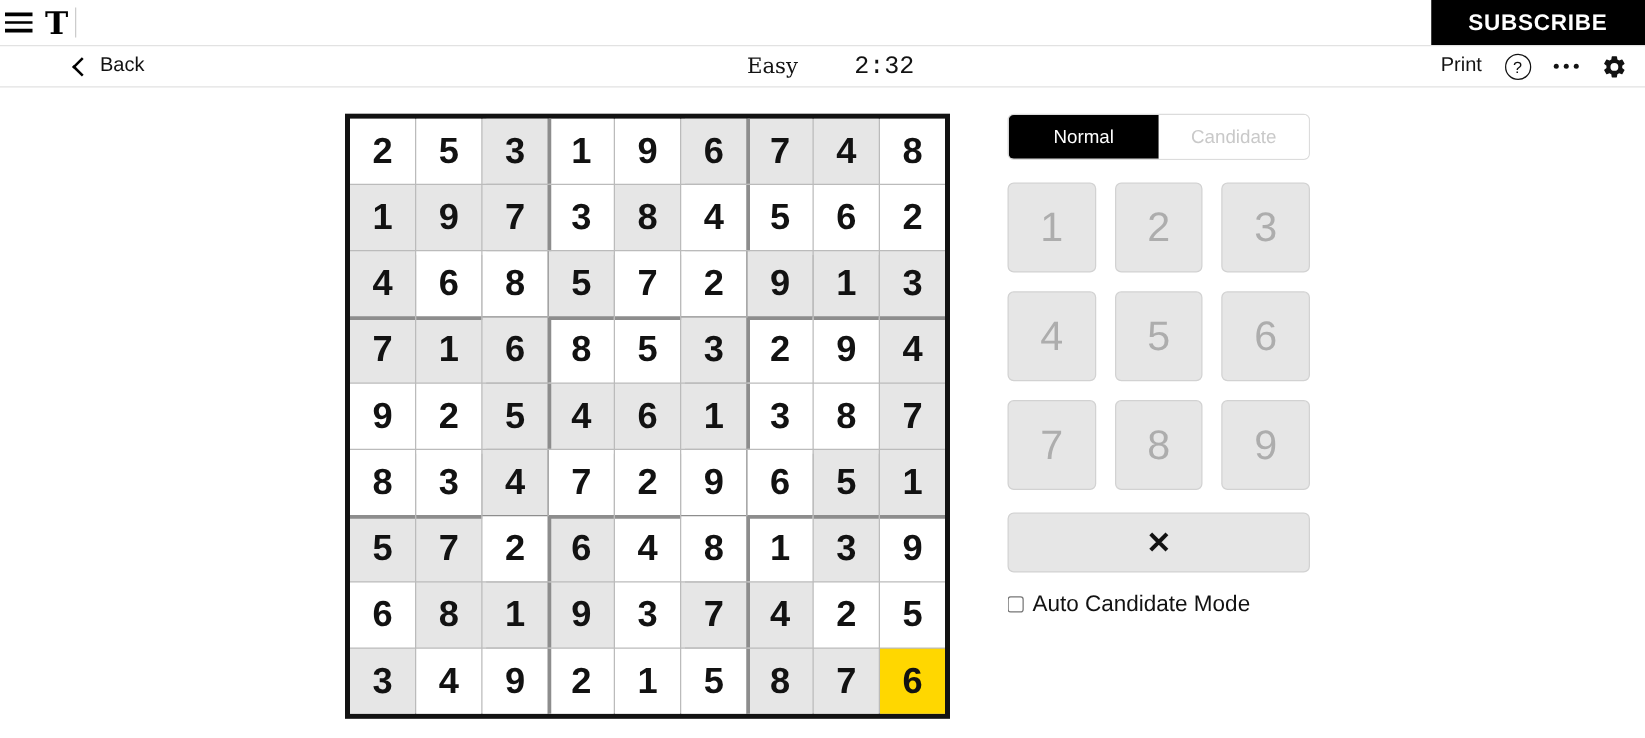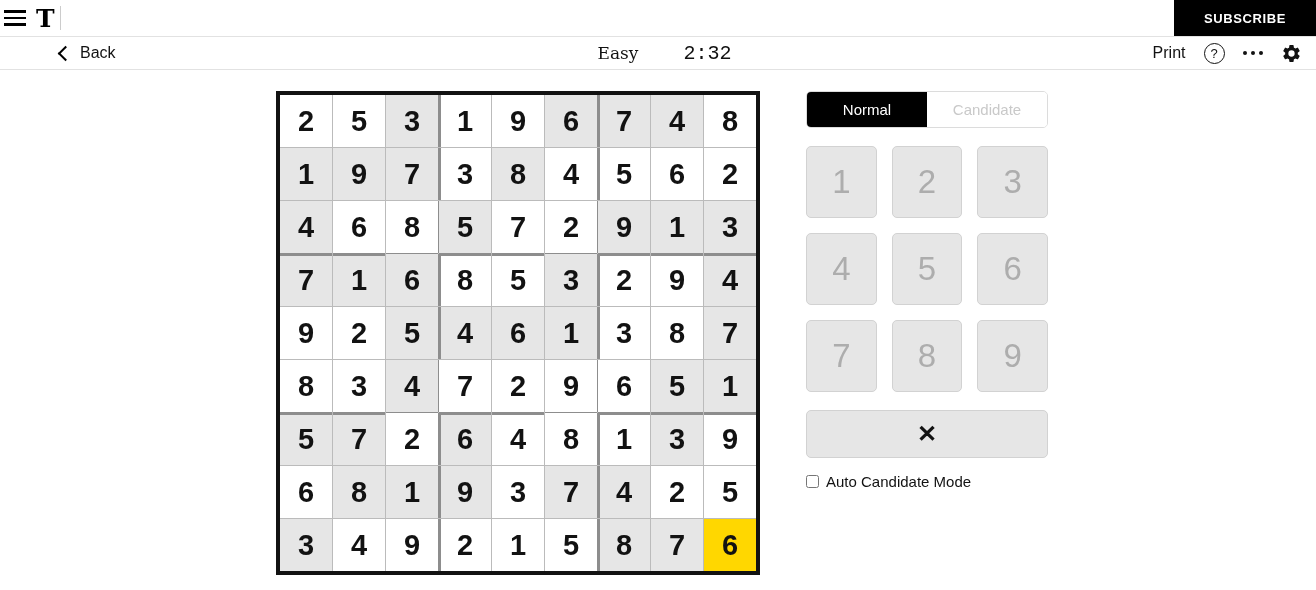--- a/index.html
+++ b/index.html
@@ -49,21 +49,21 @@
   }
   .subscribe-btn {
     position: absolute;
     right: 0; top: 0;
     height: 36px;
     padding: 0 30px;
     background: #000; color: #fff;
     border: none;
     font-family: "Liberation Sans", sans-serif;
     font-weight: bold;
-    font-size: 13px;
+    font-size: 18px;
     letter-spacing: 0.6px;
     cursor: pointer;
   }
 
   
   .toolbar {
     position: relative;
     height: 34px;
     border-top: 1px solid #e2e2e2;
     border-bottom: 1px solid #e2e2e2;
@@ -208,21 +208,21 @@
     color: #121212;
     cursor: pointer;
     margin-bottom: 15px;
   }
   .auto-row {
     display: flex; align-items: center; gap: 7px;
   }
   .auto-row input { width: 13px; height: 13px; cursor: pointer; margin: 0; }
   .auto-label {
     font-family: "Liberation Sans", sans-serif;
-    font-size: 15px; color: #121212; cursor: pointer;
+    font-size: 18px; color: #121212; cursor: pointer;
   }
 </style>
 </head>
 <body>
 
 <header class="masthead">
   <div class="hamburger">
     <span></span>
     <span></span>
     <span></span>

